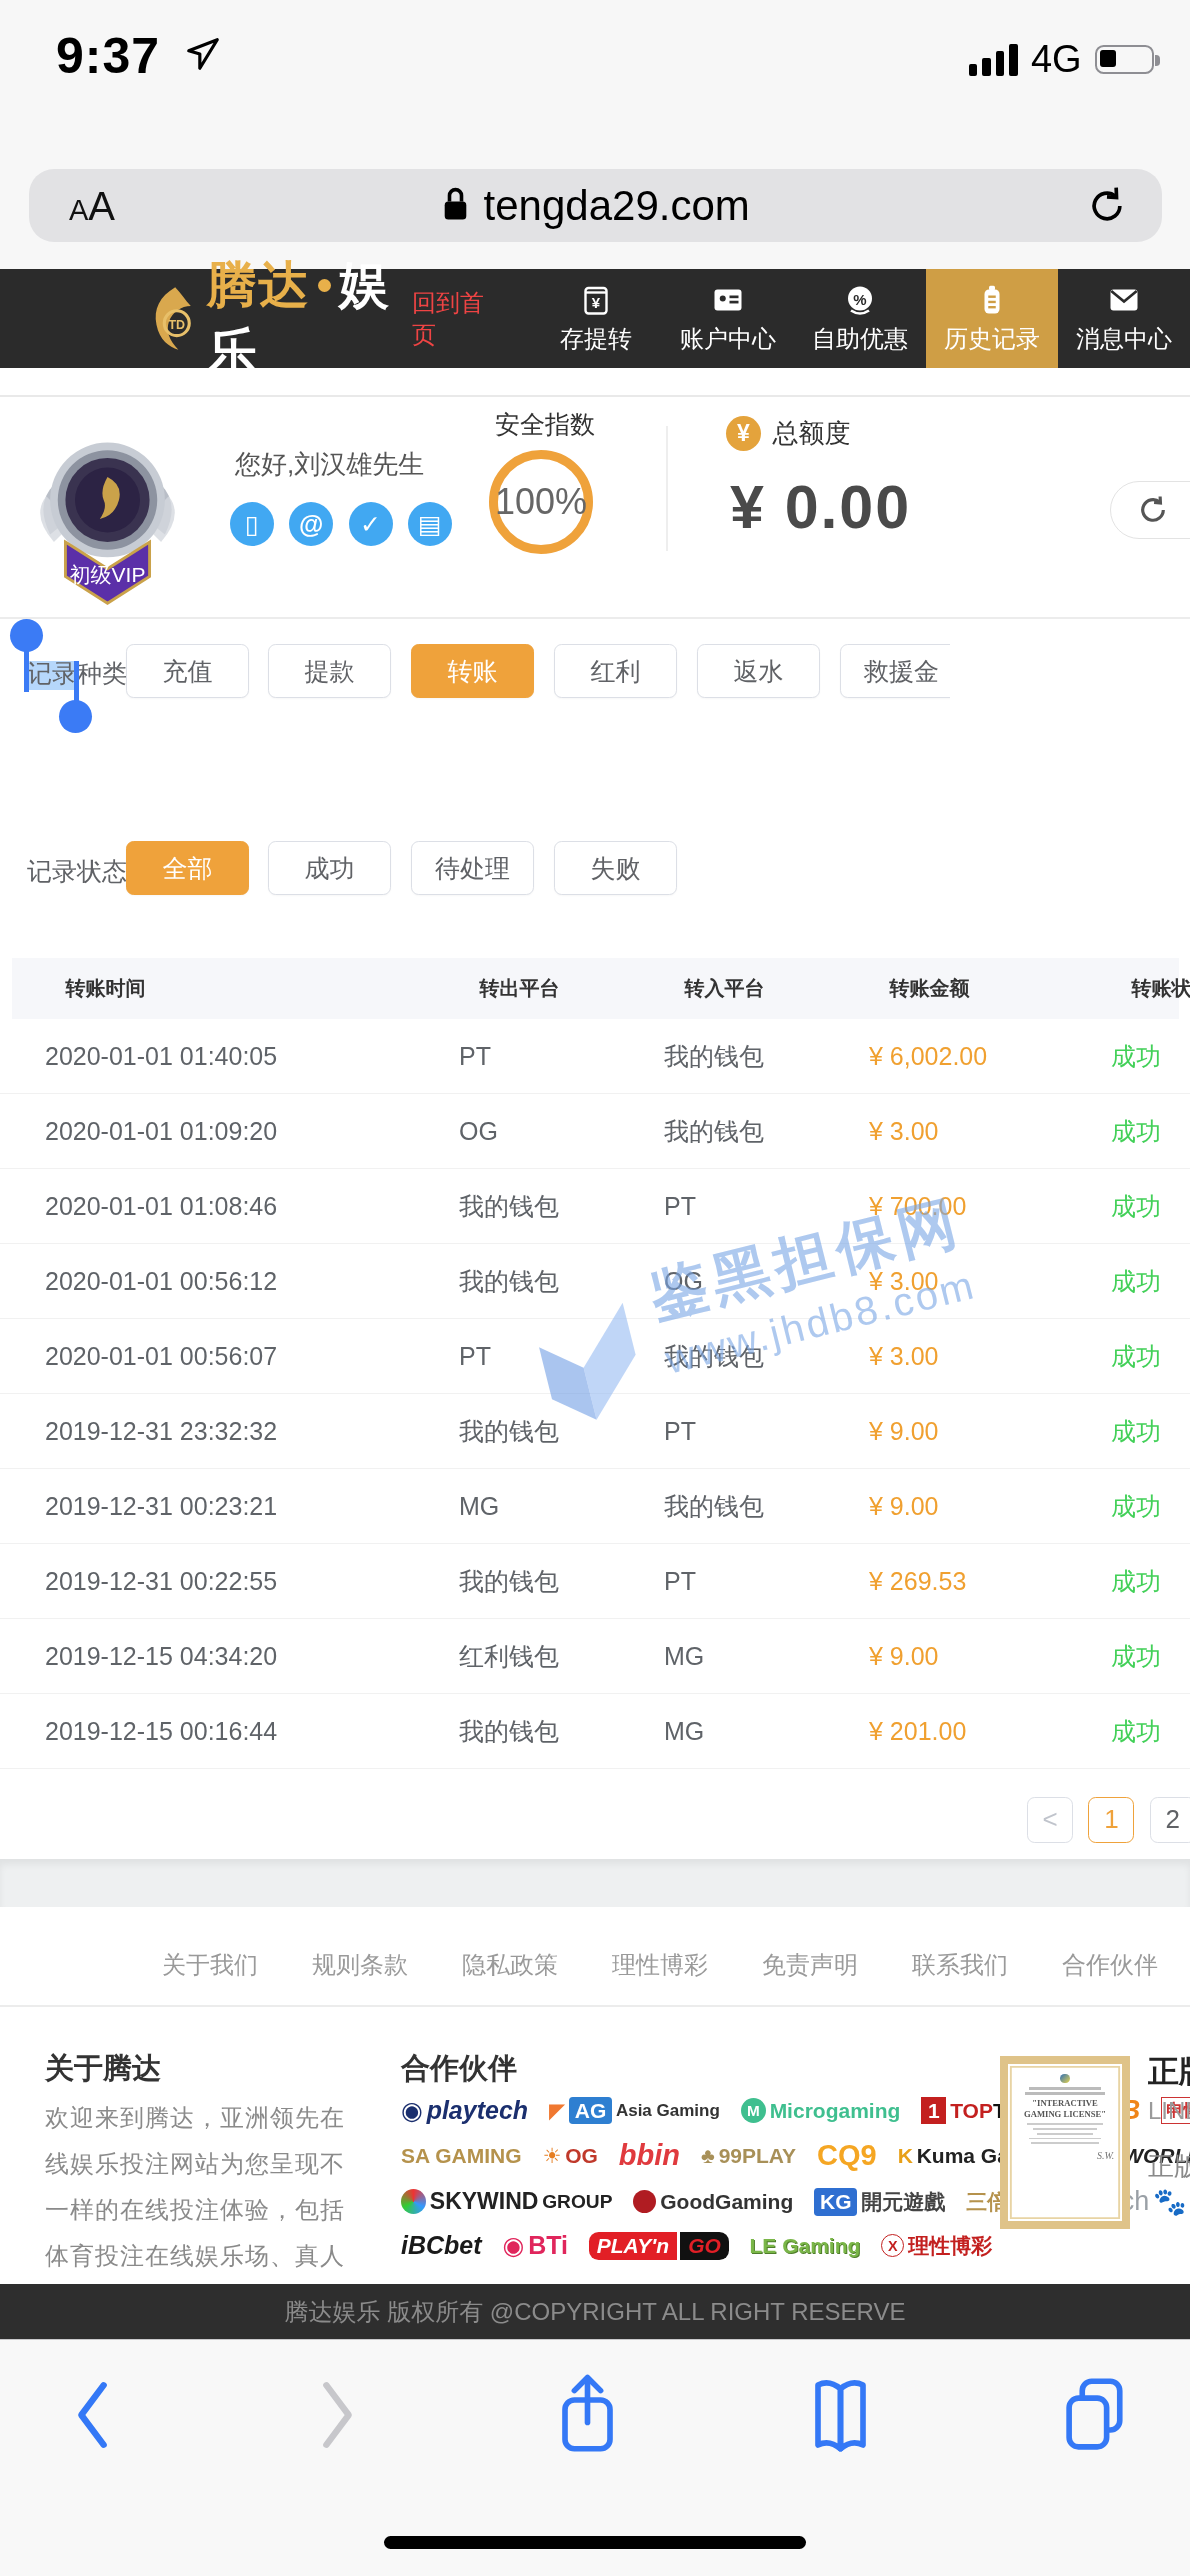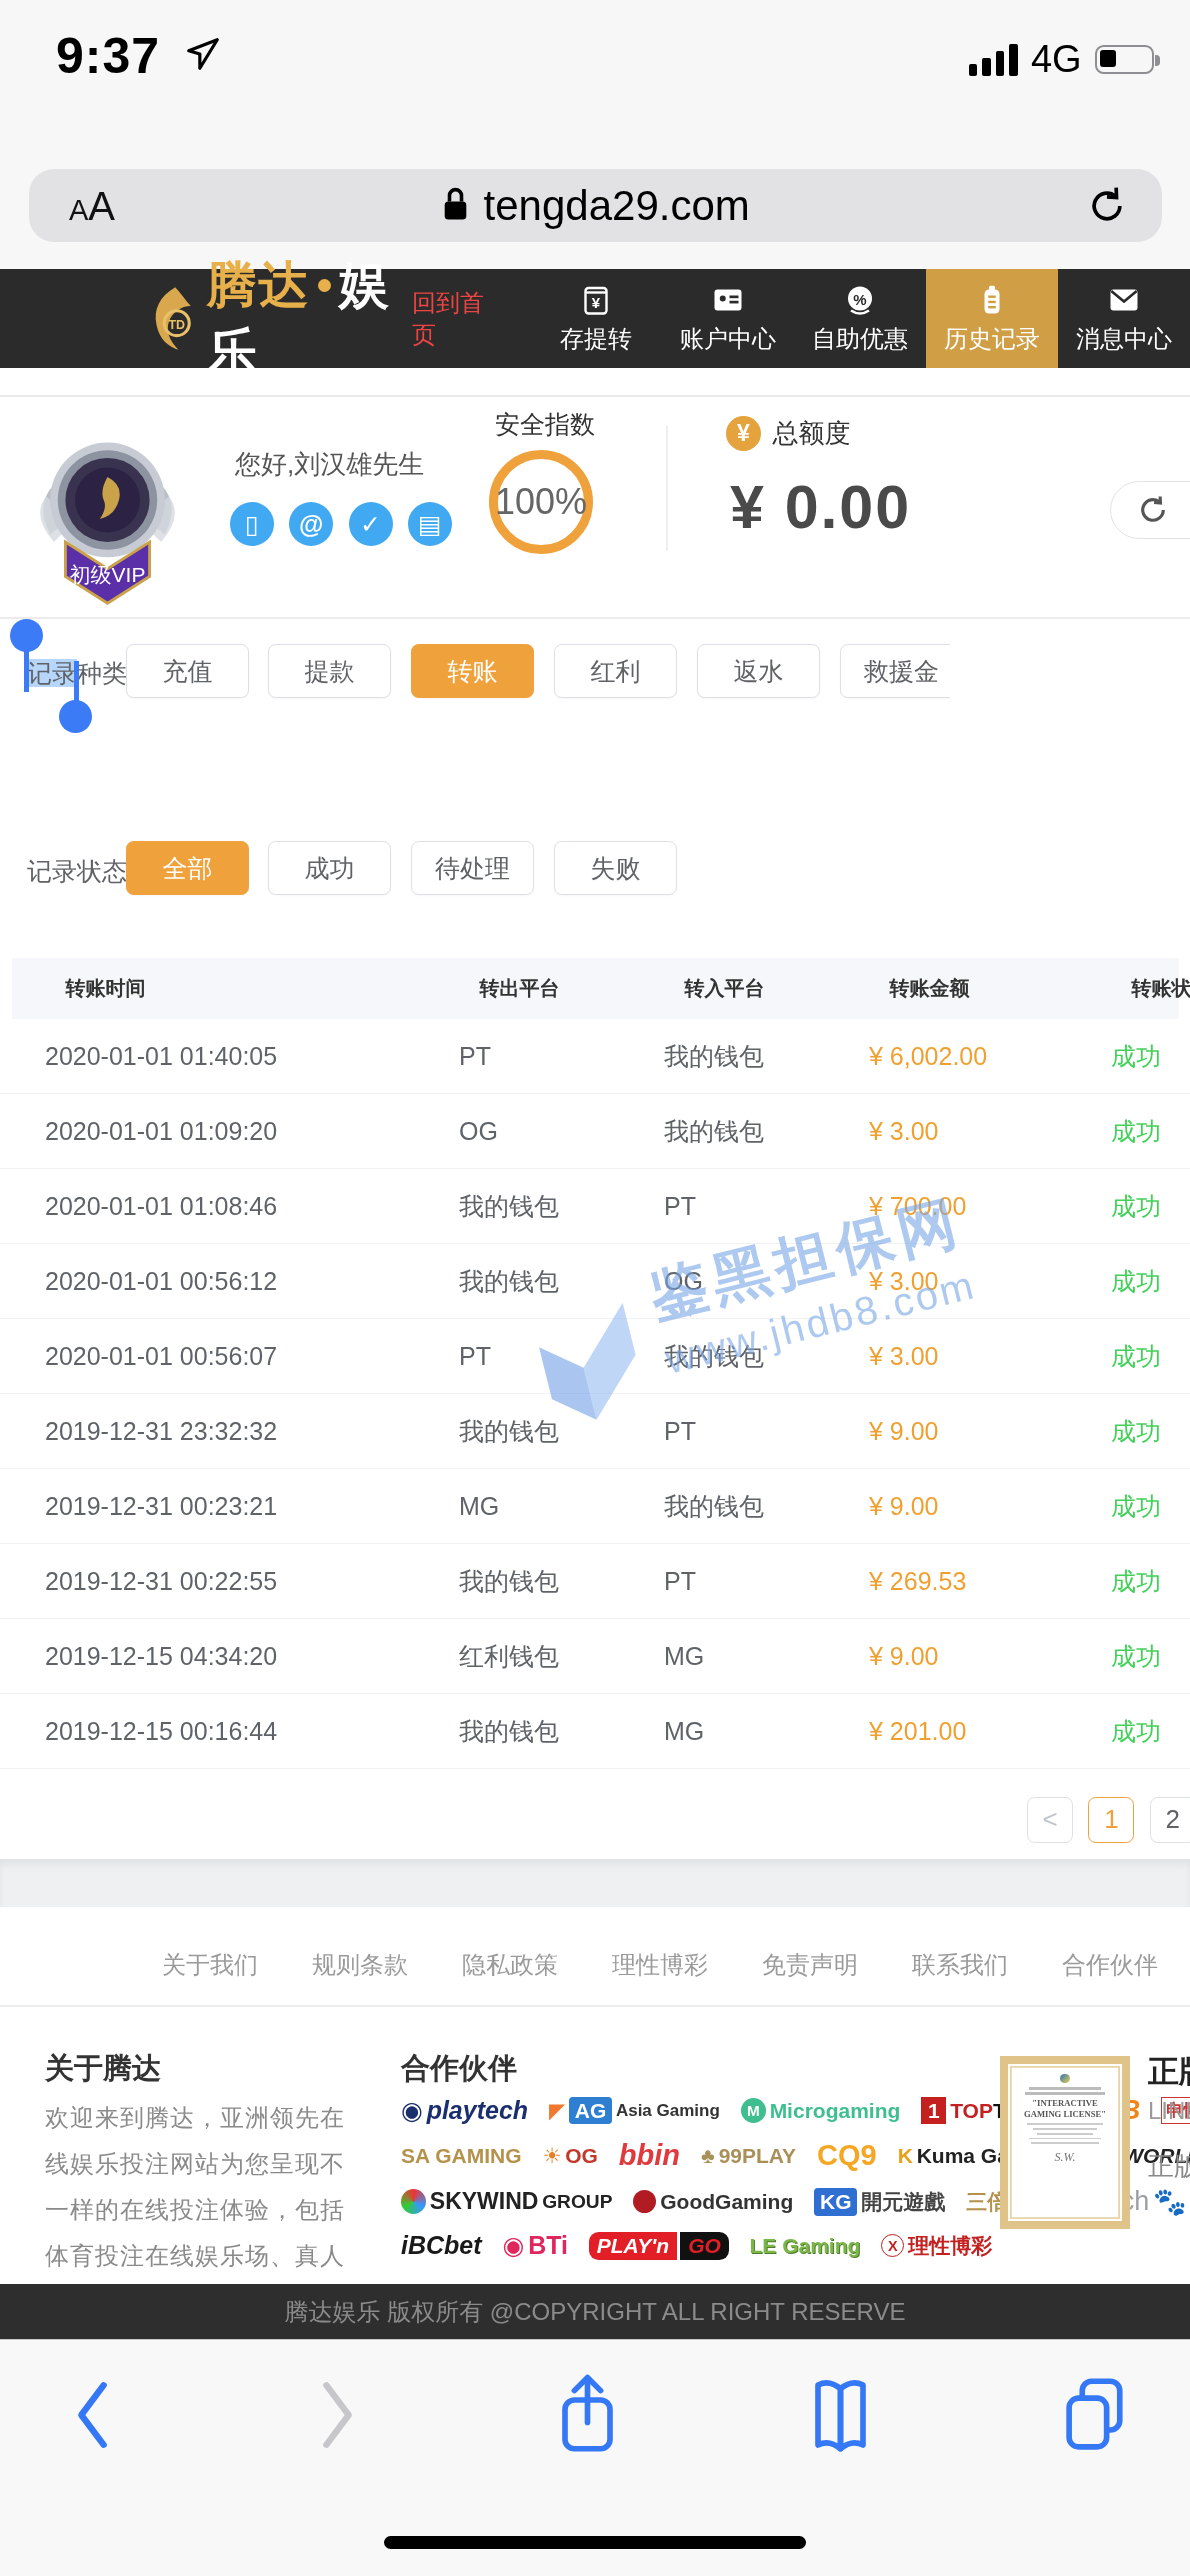--- a/index.html
+++ b/index.html
@@ -53,21 +53,21 @@
   .sec-ring { position:absolute; left:489px; top:82px; width:104px; height:104px; border:9.6px solid #efa23b; border-radius:50%; display:flex; align-items:center; justify-content:center; }
   .sec-val { font-size:36px; color:#666; }
   .v-divider { position:absolute; left:666px; top:58px; width:1.9px; height:125px; background:#eee; }
   .quota-row { position:absolute; left:726px; top:48px; display:flex; align-items:center; gap:11.5px; }
   .yen-badge { width:35px; height:35px; background:#e4a33c; border-radius:50%; color:#fff; font-size:23px; display:flex; align-items:center; justify-content:center; font-weight:700; }
   .quota-label { font-size:26px; color:#333; }
   .quota-value { position:absolute; left:730px; top:104px; font-size:61px; font-weight:700; color:#4a4a4a; letter-spacing:1.9px; }
   .refresh-pill { position:absolute; right:-33px; top:113px; width:113px; height:58px; background:#fff; border:1.9px solid #e3e3e3; border-radius:29px; display:flex; align-items:center; padding-left:23px; color:#555; }
 
   
-  .filters { position:absolute; left:0; top:619px; width:950px; height:339px; background:#fff; overflow:hidden; }
+  .filters { position:absolute; left:0; top:619px; width:950px; height:339px; background:#fff; overflow:hidden;font-family:Liberation Mono, monospace; }
   .frow { position:absolute; left:0; width:1190px; display:flex; align-items:center; }
   .flabel { position:absolute; left:27px; font-size:25px; color:#606266; white-space:nowrap; }
   .flabel .sel { background:#b6d7fb; }
   .fbtn { position:absolute; width:123px; height:54px; border:1.9px solid #dcdfe6; border-radius:7.7px; background:#fff; color:#606266; font-size:25px; display:flex; align-items:center; justify-content:center; box-shadow:0 1px 1.9px rgba(0,0,0,.03); }
   .fbtn.active { background:#efa23b; border-color:#efa23b; color:#fff; }
   
   .sel-dot { position:absolute; width:33px; height:33px; background:#3b7bf5; border-radius:50%; }
   .sel-stem { position:absolute; width:4.8px; background:#3b7bf5; }
 
   
@@ -139,21 +139,21 @@
   .lg-pngo .go { background:#111; color:#e21f26; padding:1.9px 7.7px; border-radius:0 9.6px 9.6px 0; font-style:italic; }
   .lg-le { color:#7ab648; text-shadow:1px 1px 0 #4e7d2a; }
   .lg-fy { color:#c3201f; }
   .lg-fy .x { border:1.9px solid #c3201f; border-radius:50%; width:23px; height:23px; display:inline-flex; align-items:center; justify-content:center; font-size:14.4px; }
   .cert { position:absolute; left:1000px; top:149px; width:130px; height:173px; background:#fff; border:8.6px solid #dfc astype; border:8.6px solid #dfc389; box-shadow:inset 0 0 0 1.9px #fff, inset 0 0 0 3.8px #e8d4a4; padding:9.6px 7.7px; }
   .cert .c-head { display:flex; justify-content:center; gap:3.8px; margin-bottom:3.8px; }
   .cert .dot1 { width:9.6px; height:9.6px; border-radius:50%; background:linear-gradient(135deg,#2e6fb8,#e8d44a); }
   .cert .c-line { height:2.9px; background:#bbb; margin:2.9px 5.8px; }
   .cert .c-title { font-size:8.6px; font-weight:700; color:#555; text-align:center; line-height:10.5px; margin:3.8px 0; font-family:"Liberation Serif","DejaVu Serif",serif; }
   .cert .c-tiny { height:1.9px; background:#ccc; margin:2.9px 11.5px; }
-  .cert .c-sig { font-family:"Liberation Serif","DejaVu Serif",serif; font-style:italic; color:#777; font-size:12px; text-align:center; margin-top:5.8px; }
+  .cert .c-sig { font-family:"Liberation Serif","DejaVu Serif",serif; font-style:italic; color:#777; font-size:10px; text-align:right; margin-top:5.8px; }
   .side-title { position:absolute; left:1148px; top:144px; font-size:31px; font-weight:700; color:#222; white-space:nowrap; }
   .side-l1 { position:absolute; left:1148px; top:190px; font-size:24px; color:#9a9a9a; white-space:nowrap; }
   .side-l2 { position:absolute; left:1148px; top:242px; font-size:26px; color:#8a8a8a; white-space:nowrap; }
 
   
   .copyright { position:absolute; left:0; top:2284px; width:1190px; height:56px; background:#2e2e2e; display:flex; align-items:center; justify-content:center; }
   .copyright span { font-size:24px; color:#8b8b8b; }
   .toolbar { position:absolute; left:0; top:2339px; width:1190px; height:237px; background:#f8f8f8; border-top:1.9px solid #c9c9cb; }
   .tb-icons { position:absolute; left:0; top:29px; width:1190px; display:flex; justify-content:space-between; padding:0 59px; }
   .home-indicator { position:absolute; left:384px; top:196px; width:422px; height:13.4px; background:#000; border-radius:7.7px; }

